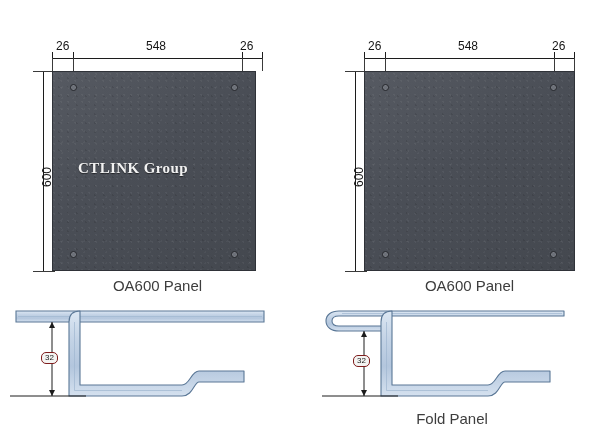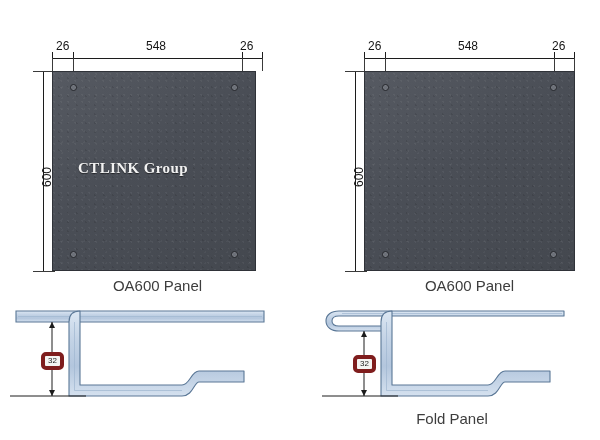--- a/index.html
+++ b/index.html
@@ -78,21 +78,21 @@
   
   .profile-fig{position:absolute;}
   .profile-svg{display:block;}
 
   .badge-wrap{position:absolute;}
   .badge{
     position:absolute;
     font-size:8px;
     color:#222;
     background:#f4f4f2;
-    border:4px solid #7f1d1d;
+    border:1px solid #7f1d1d;
     border-radius:5px;
     padding:0 3px;
     line-height:10px;
     height:10px;
     white-space:nowrap;
     font-family:"Liberation Sans", sans-serif;
   }
 </style>
 </head>
 <body>

